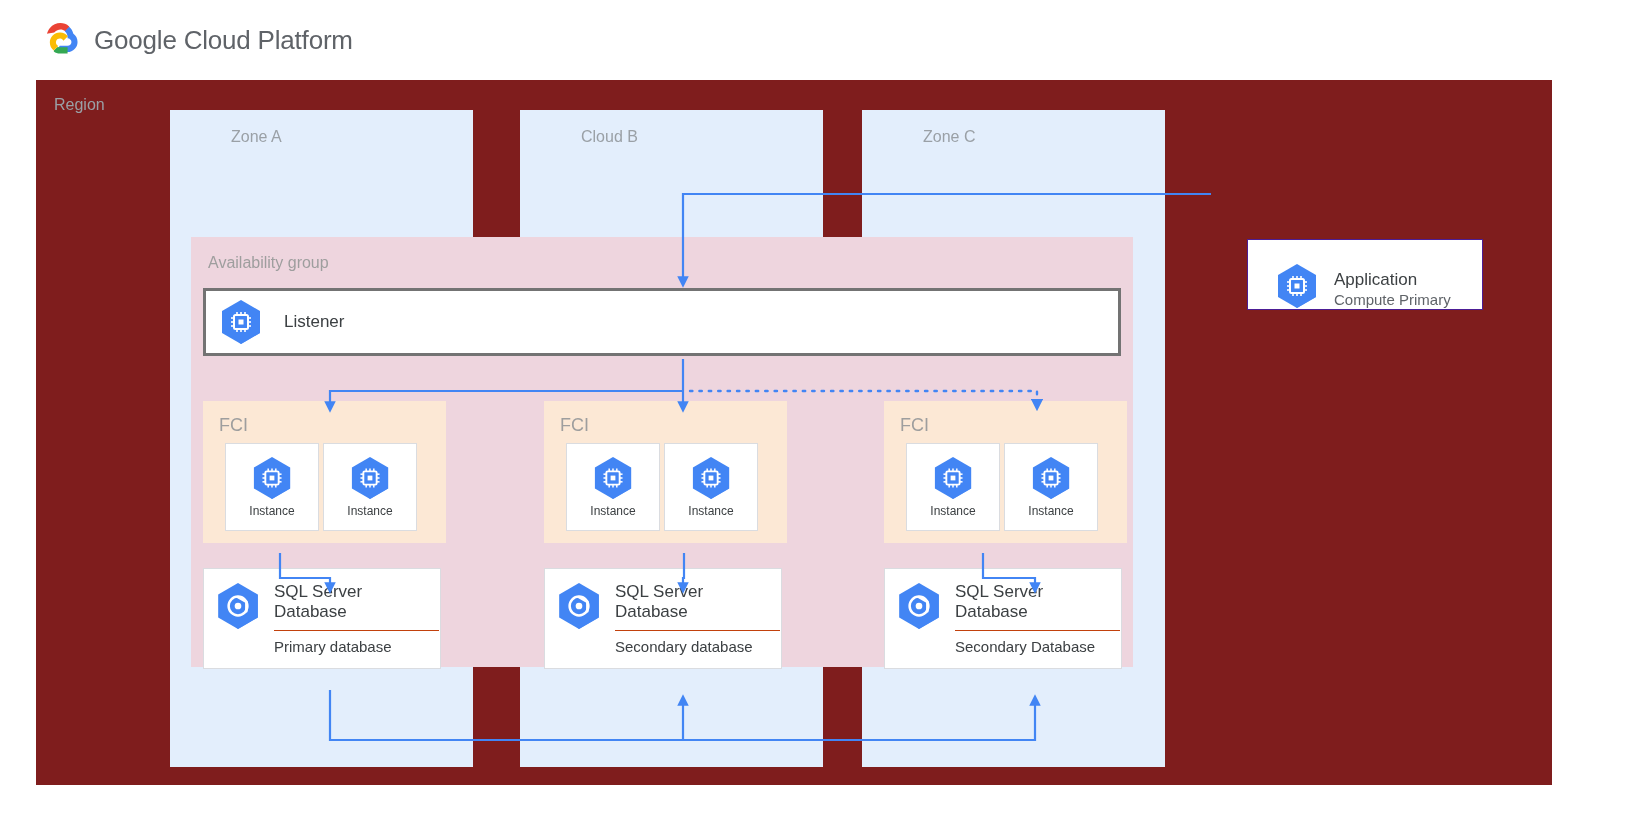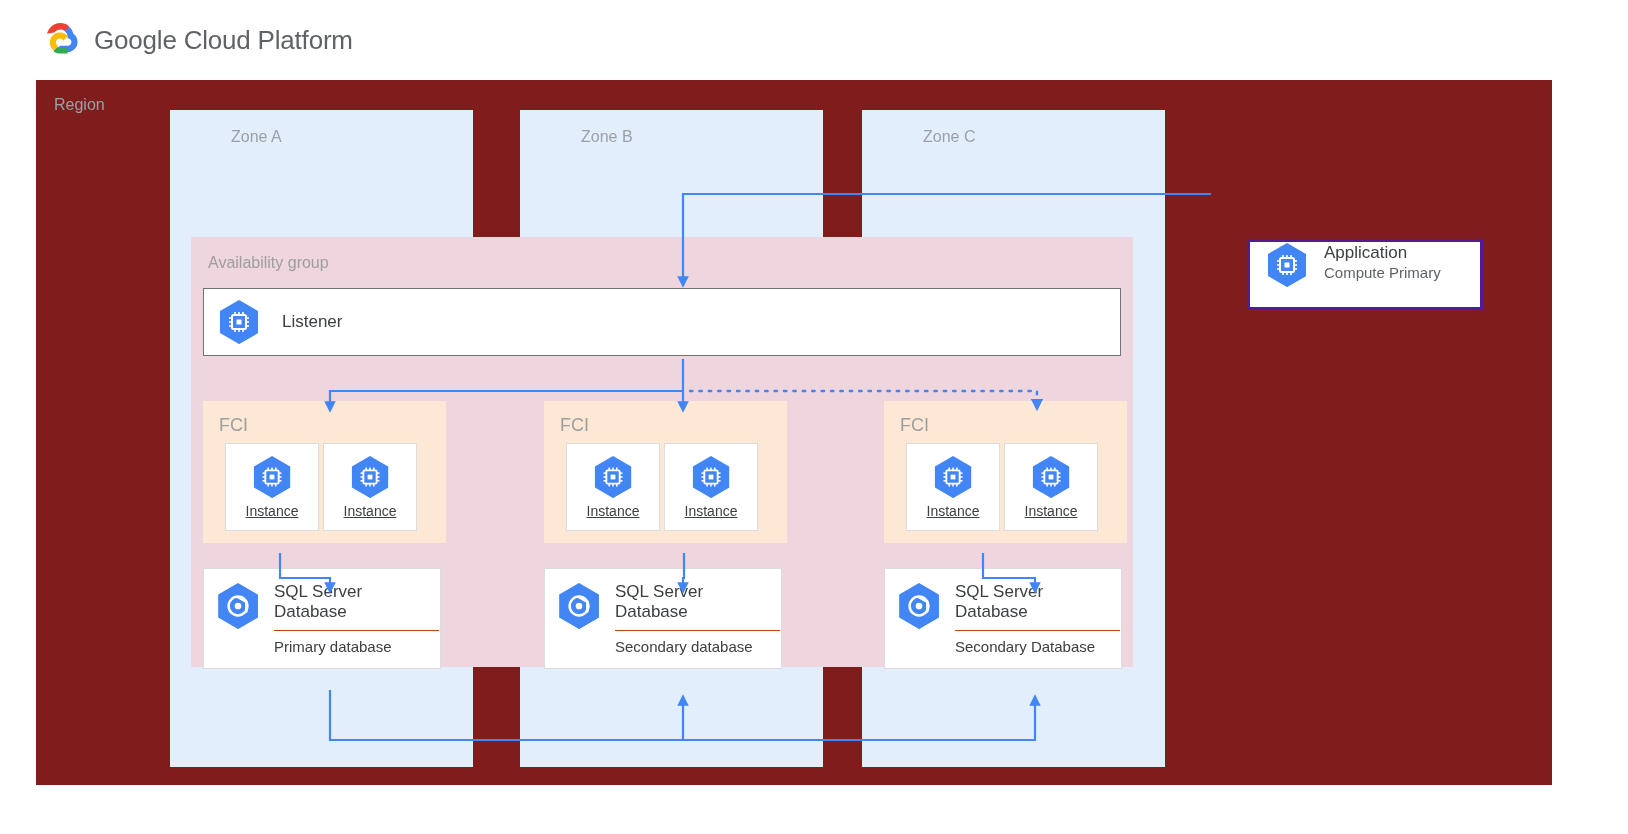--- a/index.html
+++ b/index.html
@@ -84,21 +84,21 @@
     font-size: 16px;
     color: #9e9e9e;
   }
 
   
   #listener-card {
     position: absolute;
     left: 167px; top: 208px;
     width: 918px; height: 68px;
     background: #ffffff;
-    border: 1px solid #737373;
+    border: 3px solid #737373;
     display: flex;
     align-items: center;
     padding-left: 14px;
   }
   #listener-card .hex-icon { margin-right: 22px; }
   .card-title { font-size: 17px; color: #3c4043; }
 
   
   .fci {
     position: absolute;
@@ -125,21 +125,21 @@
     background: #ffffff;
     border: 1px solid #dadce0;
     display: flex;
     flex-direction: column;
     align-items: center;
     justify-content: center;
   }
   .instance-card.left  { left: 22px; }
   .instance-card.right { left: 120px; }
   .instance-card .hex-icon { margin-bottom: 4px; }
-  .instance-label { font-size: 14px; color: #3c4043; text-decoration: underline; }
+  .instance-label { font-size: 12px; color: #3c4043; }
 
   
   .db-card {
     position: absolute;
     top: 488px;
     width: 238px;
     height: 101px;
     background: #ffffff;
     border: 1px solid #dadce0;
     display: flex;
@@ -164,24 +164,24 @@
     border-top: 1px solid #c2410c;
     padding-top: 7px;
   }
 
   
   #app-card {
     position: absolute;
     left: 1211px; top: 159px;
     width: 236px; height: 71px;
     background: #ffffff;
-    border: 3px solid #4c1d95;
+    border: 1px solid #4c1d95;
     display: flex;
-    align-items: flex-start;
-    padding-left: 16px;
+    align-items: flex-end;
+    padding-left: 28px;
   }
   #app-card .hex-icon { margin-right: 16px; }
   .app-title { font-size: 17px; color: #3c4043; line-height: 21px; }
   .app-sub   { font-size: 15px; color: #5f6368; line-height: 19px; }
 
   
   #connectors {
     position: absolute;
     left: 0; top: 0;
     width: 1628px; height: 834px;
@@ -205,21 +205,21 @@
     <div id="gcp-title">Google Cloud Platform</div>
   </div>
 
   <div id="region">
     <div class="region-label">Region</div>
 
     <div class="zone" id="zone-a">
       <div class="zone-label">Zone A</div>
     </div>
     <div class="zone" id="zone-b">
-      <div class="zone-label">Zone B</div>
+      <div class="zone-label">Cloud B</div>
     </div>
     <div class="zone" id="zone-c">
       <div class="zone-label">Zone C</div>
     </div>
 
     <div id="availability-group">
       <div class="ag-label">Availability group</div>
     </div>
 
     <div id="listener-card">

